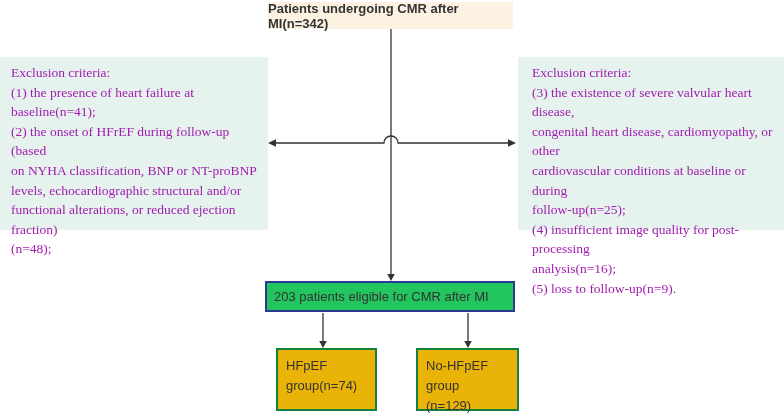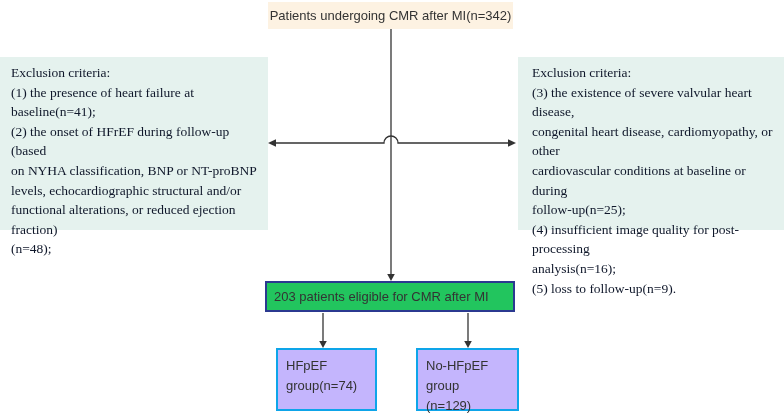--- a/index.html
+++ b/index.html
@@ -12,46 +12,47 @@
   }
   .box{position:absolute;box-sizing:border-box;color:#333;}
   .pre{white-space:pre-line;}
 
   
   #top-box{
     left:268px;top:2px;width:245px;height:27px;
     background:#fdf2e2;
     display:flex;align-items:center;justify-content:center;
     font-size:13px;
+    font-weight:bold;
   }
 
   
   .exclusion{
     background:#e5f2ee;
     font-family:"Liberation Serif",serif;
-    font-size:13.5px;line-height:19.6px;color:#0f172a;
+    font-size:13.5px;line-height:19.6px;color:#a21caf;
     padding:6px 10px 6px 11px;
   }
   #left-exclusion{left:0;top:57px;width:268px;height:173px;}
   #right-exclusion{left:518px;top:57px;width:266px;height:173px;padding-left:14px;}
 
   
   #eligible-box{
     left:265px;top:281px;width:250px;height:31px;
     background:#22c55e;
     border:2px solid #2b3990;
     display:flex;align-items:center;
     padding-left:7px;
     font-size:13px;
   }
 
   
   .group-box{
-    background:#c4b5fd;
-    border:2px solid #0ea5e9;
+    background:#eab308;
+    border:2px solid #15803d;
     font-size:13px;line-height:20px;
     padding:6px 0 0 8px;
   }
   #hfpef-box{left:276px;top:348px;width:101px;height:63px;}
   #no-hfpef-box{left:416px;top:348px;width:103px;height:63px;}
 
   #connector-layer{position:absolute;left:0;top:0;pointer-events:none;}
 </style>
 </head>
 <body>

